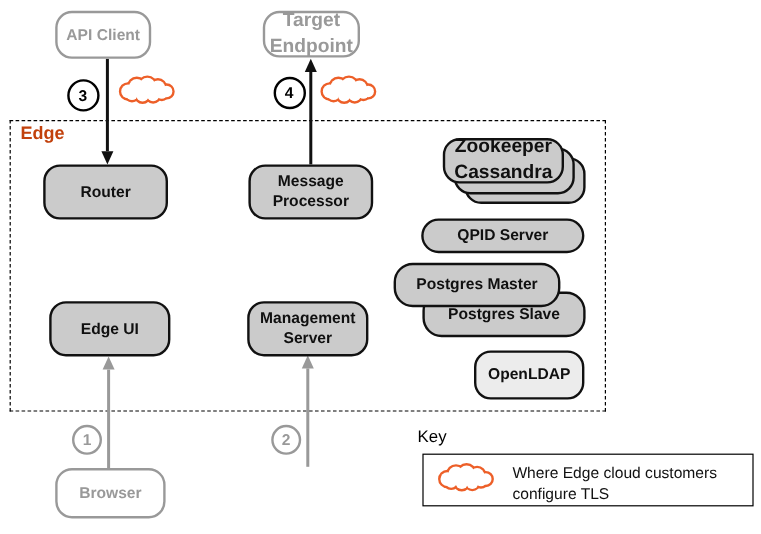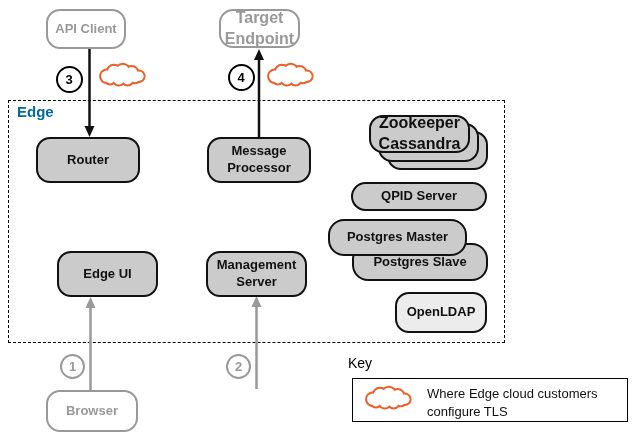--- a/index.html
+++ b/index.html
@@ -13,21 +13,21 @@
   .canvas{position:relative;width:634px;height:445px;background:#fff;overflow:hidden;}
   .node,.ext,.shadow{
     position:absolute;box-sizing:border-box;border-radius:14px;
     display:flex;flex-direction:column;align-items:center;justify-content:center;
     font-weight:bold;font-size:13px;text-align:center;line-height:1.3;
   }
   .node{background:var(--node-fill,#cbcbcb);border:2px solid var(--line-black,#111);color:#101010;}
   .shadow{background:var(--node-fill,#cbcbcb);border:2px solid var(--line-black,#111);}
   .ext{background:#fff;border:2px solid var(--muted-gray,#999);color:var(--muted-gray,#999);}
   .zone{position:absolute;border:1.5px dashed #000;box-sizing:border-box;}
-  .zone-label{position:absolute;left:8px;top:2px;font-weight:bold;font-size:15px;color:#0369a1;}
+  .zone-label{position:absolute;left:8px;top:2px;font-weight:bold;font-size:15px;color:#c2410c;}
   .badge{
     position:absolute;border-radius:50%;background:#fff;box-sizing:border-box;
     display:flex;align-items:center;justify-content:center;font-weight:bold;font-size:13px;
   }
   .badge.black{border:2.5px solid #000;color:#000;}
   .badge.gray{border:2px solid var(--muted-gray,#999);color:var(--muted-gray,#999);}
   .lines{position:absolute;left:0;top:0;pointer-events:none;}
   .stroke-black{stroke:var(--line-black,#111);stroke-width:2.5;}
   .fill-black{fill:var(--line-black,#111);}
   .stroke-gray{stroke:var(--muted-gray,#999);stroke-width:2.5;}
@@ -120,21 +120,21 @@
       <use href="#cloudShape"></use>
     </svg>
 
   <div class="node" style="left:36px;top:137px;width:104px;height:46px;">
     <span>Router</span>
   </div>
   <div class="node" style="left:207px;top:137px;width:104px;height:46px;">
     <span>Message</span>
     <span>Processor</span>
   </div>
-  <div class="node" style="left:41px;top:251px;width:101px;height:46px;margin-left:16px;">
+  <div class="node" style="left:41px;top:251px;width:101px;height:46px;">
     <span>Edge UI</span>
   </div>
   <div class="node" style="left:206px;top:251px;width:101px;height:46px;">
     <span>Management</span>
     <span>Server</span>
   </div>
 
   <div class="shadow" style="left:387px;top:131px;width:101px;height:39px;"></div>
   <div class="shadow" style="left:378px;top:123px;width:101px;height:39px;"></div>
   <div class="node small" style="left:369px;top:115px;width:101px;height:38px;">

